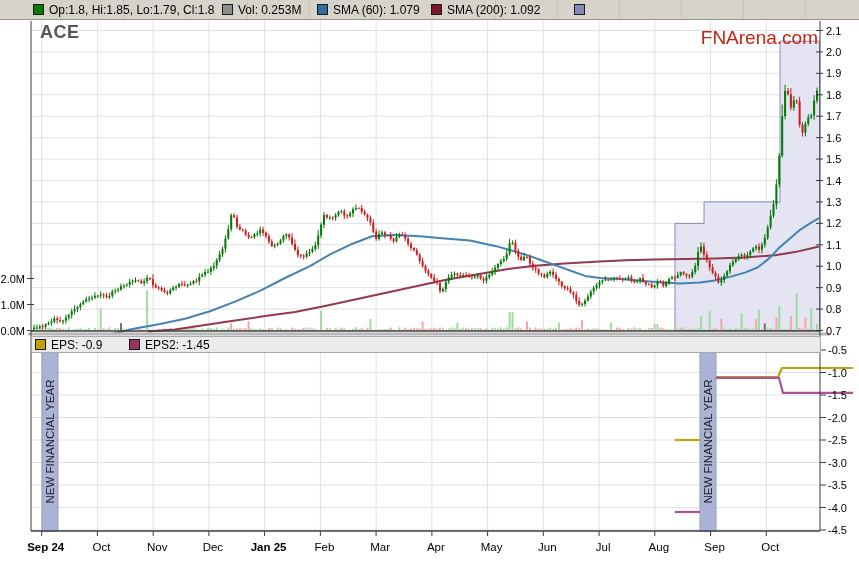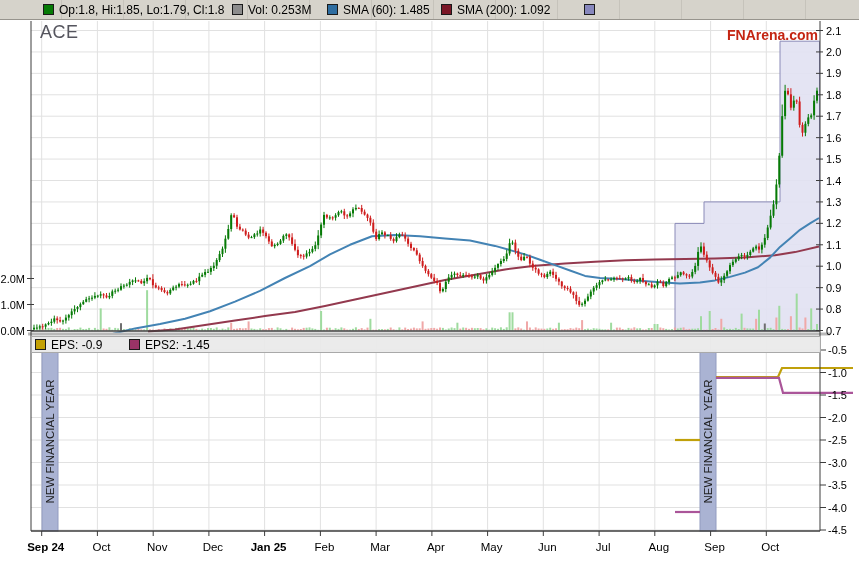--- a/index.html
+++ b/index.html
@@ -1,33 +1,33 @@
 <!DOCTYPE html>
 <html><head>
 <meta charset="utf-8">
 <style>
   html,body{margin:0;padding:0;background:#fff}
   .root{position:relative;width:859px;height:566px;overflow:hidden;background:#fff;
         font-family:"Liberation Sans","DejaVu Sans",sans-serif;}
   svg{position:absolute;left:0;top:0}
   .legend-bar{position:absolute;left:0;top:0;width:859px;height:20px;background-color:#d6d3cb;
     background-image:repeating-linear-gradient(90deg,transparent 0,transparent 61px,#c6c3bb 61px,#c6c3bb 62px);
-    border-bottom:1px solid #97948d;display:flex;align-items:center;padding-left:43px;
+    border-bottom:1px solid #97948d;display:flex;align-items:center;padding-left:33px;
     box-sizing:border-box;font-size:12px;color:#000;z-index:3}
   .legend-bar .li{display:flex;align-items:center;flex:0 0 auto;white-space:nowrap}
   .sq{width:9px;height:9px;border:1px solid #1a1a1a;margin-right:5px;flex:0 0 auto}
   .w1{width:189px}.w2{width:95px}.w3{width:114px}.w4{width:143px}
   .eps-strip{position:absolute;left:31px;top:336px;width:790px;height:17px;
     background:rgba(233,233,233,0.93);border:1px solid #a9a9a9;box-sizing:border-box;
     display:flex;align-items:center;padding-left:3px;font-size:12px;color:#000;z-index:2;white-space:nowrap}
   .eps-strip .li{display:flex;align-items:center}
   .e1{width:94px}
-  #ticker{position:absolute;left:40px;top:22px;font-size:18px;font-weight:400;color:#55555e;
+  #ticker{position:absolute;left:40px;top:22px;font-size:18px;font-weight:700;color:#55555e;
     letter-spacing:.5px;z-index:2}
-  #brand{position:absolute;top:27px;right:41px;font-size:14px;font-weight:700;z-index:2;cursor:pointer}
+  #brand{position:absolute;top:27px;right:41px;font-size:19px;font-weight:400;z-index:2;cursor:pointer}
 </style>
 </head>
 <body>
 
 <div class="root">
 
   <svg id="cv" width="859" height="566">
       <g>
         <line x1="41.7" y1="21" x2="41.7" y2="331" stroke="#e1e1e1" stroke-width="1"></line>
         <line x1="41.7" y1="336" x2="41.7" y2="531" stroke="#e1e1e1" stroke-width="1"></line>
@@ -1014,21 +1014,21 @@
     <div class="li w1">
       <span class="sq" style="background-color: rgb(6, 122, 6);"></span>
       <span>Op:1.8, Hi:1.85, Lo:1.79, Cl:1.8</span>
     </div>
     <div class="li w2">
       <span class="sq" style="background-color: rgb(140, 140, 140);"></span>
       <span>Vol: 0.253M</span>
     </div>
     <div class="li w3">
       <span class="sq" style="background-color: rgb(46, 109, 160);"></span>
-      <span>SMA (60): 1.485</span>
+      <span>SMA (60): 1.079</span>
     </div>
     <div class="li w4">
       <span class="sq" style="background-color: rgb(122, 22, 38);"></span>
       <span>SMA (200): 1.092</span>
     </div>
     <div class="li">
       <span class="sq" style="background-color: rgb(135, 135, 189);"></span>
     </div>
   </div>
 

